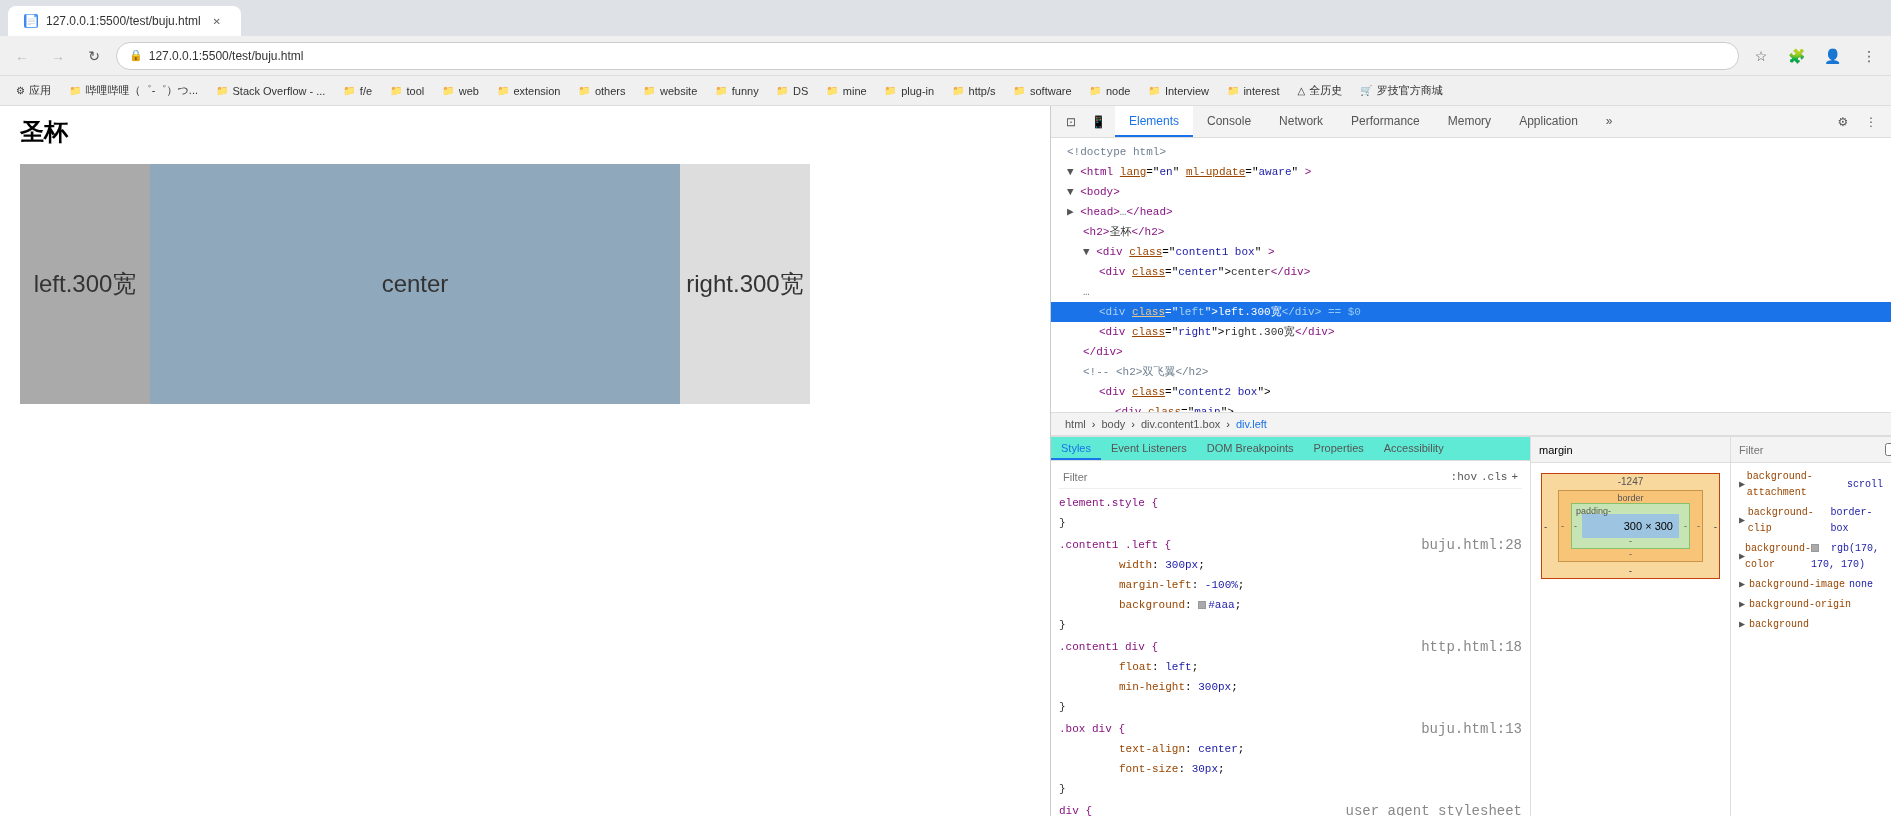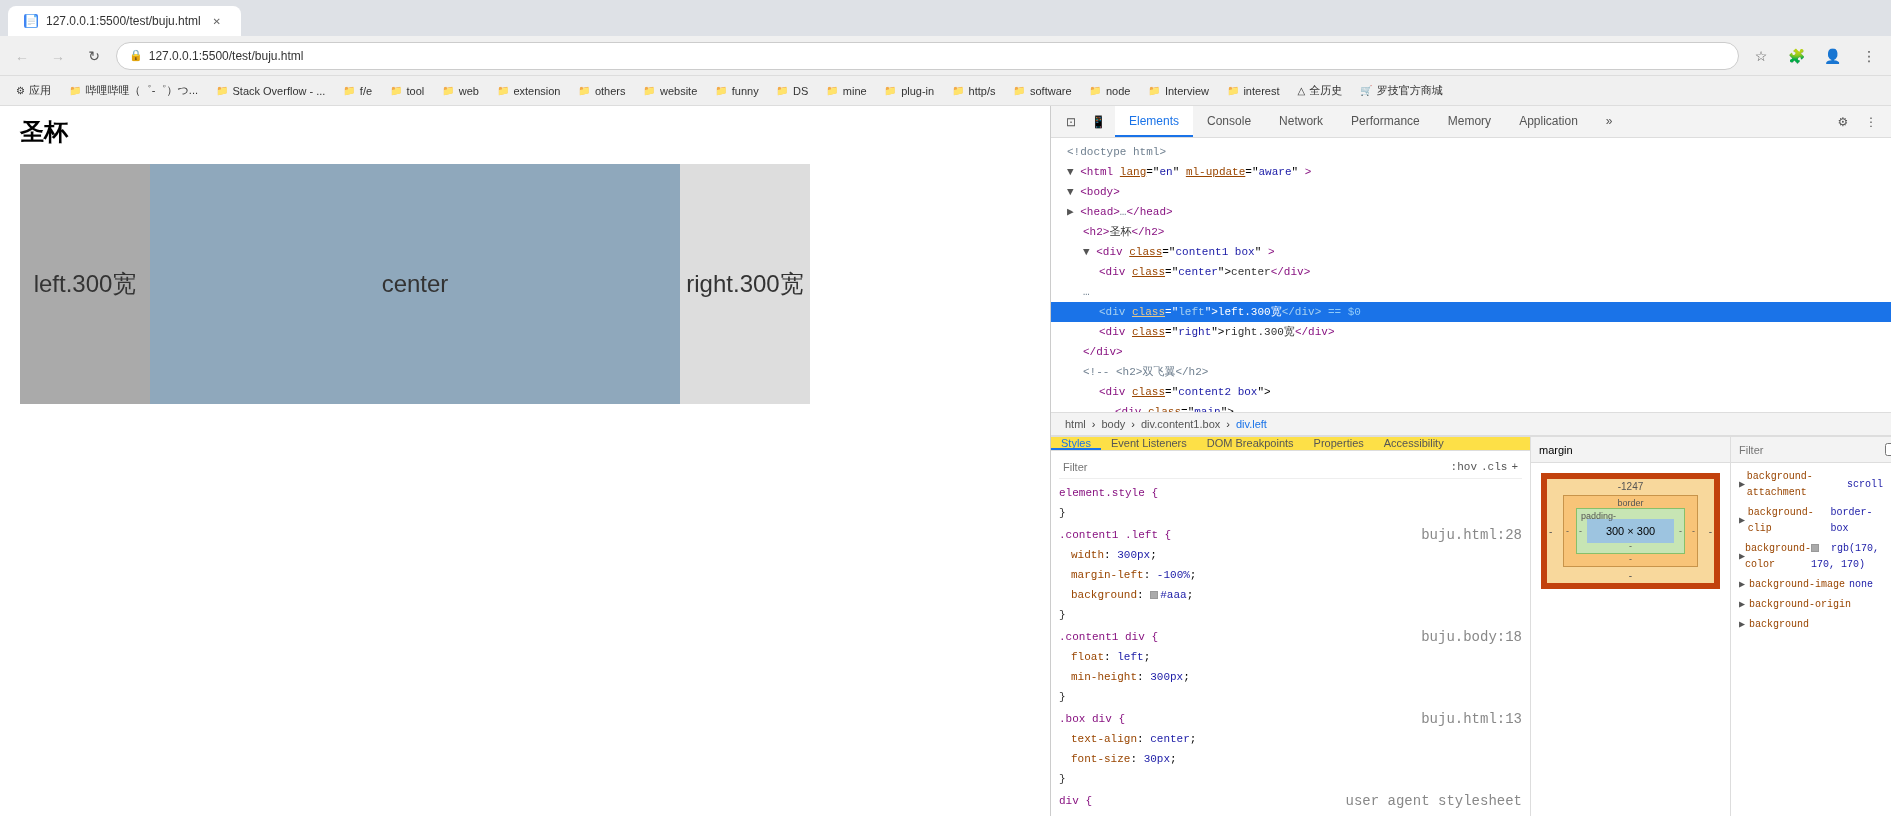--- a/index.html
+++ b/index.html
@@ -297,22 +297,22 @@
 
     .styles-panel {
       flex: 1;
       display: flex;
       flex-direction: column;
       border-right: 1px solid #ddd;
     }
 
     .styles-tabs {
       display: flex;
-      height: 14px;
-      background: #fde047;
+      height: 24px;
+      background: #5eead4;
       border-bottom: 1px solid #ddd;
     }
 
     .styles-tab {
       padding: 0 10px;
       display: flex;
       align-items: center;
       font-size: 11px;
       color: #555;
       cursor: pointer;
@@ -355,21 +355,21 @@
       font-size: 11px;
       color: #555;
     }
 
     .css-rule {
       margin: 4px 0;
       line-height: 16px;
     }
 
     .css-selector { color: #881280; font-weight: 500; }
-    .css-prop { color: #994500; }
+    .css-prop { color: #994500; margin-left: 48px; }
     .css-value { color: #1a1aa6; }
     .css-source { float: right; color: #888; font-size: 14px; }
     .css-brace { color: #333; }
 
     .rule-block {
       margin: 6px 0;
     }
 
     
     .box-model-panel {
@@ -390,21 +390,21 @@
       font-weight: 500;
     }
 
     .box-model-diagram {
       padding: 10px;
       flex: 1;
     }
 
     .box-margin {
       background: #f8d89c;
-      border: 6px solid #c2410c;
+      border: 1px solid #c2410c;
       padding: 8px;
       text-align: center;
       font-size: 10px;
       position: relative;
     }
 
     .box-border {
       background: #f8c478;
       border: 1px solid #c8944a;
       padding: 8px;
@@ -417,21 +417,21 @@
       border: 1px solid #87c06a;
       padding: 8px;
       text-align: center;
       font-size: 10px;
     }
 
     .box-content {
       background: #9dc4e0;
       display: flex;
       align-items: center;
-      justify-content: center;
+      justify-content: flex-end;
       padding: 6px;
       font-size: 11px;
       font-weight: 500;
     }
 
     .box-label {
       font-size: 10px;
       color: #555;
       position: absolute;
     }
@@ -775,21 +775,21 @@
                 <span class="css-prop">  background</span><span>: </span><span style="display:inline-block;width:8px;height:8px;background:#aaa;border:1px solid #999;vertical-align:middle;margin-right:2px"></span><span class="css-value">#aaa</span><span>;</span>
               </div>
               <div class="css-rule">
                 <span class="css-brace">}</span>
               </div>
             </div>
 
             <div class="rule-block">
               <div class="css-rule">
                 <span class="css-selector">.content1 div {</span>
-                <span class="css-source">buju.body:18</span>
+                <span class="css-source">http.html:18</span>
               </div>
               <div class="css-rule" style="padding-left:12px">
                 <span class="css-prop">  float</span><span>: </span><span class="css-value">left</span><span>;</span>
               </div>
               <div class="css-rule" style="padding-left:12px">
                 <span class="css-prop">  min-height</span><span>: </span><span class="css-value">300px</span><span>;</span>
               </div>
               <div class="css-rule">
                 <span class="css-brace">}</span>
               </div>

